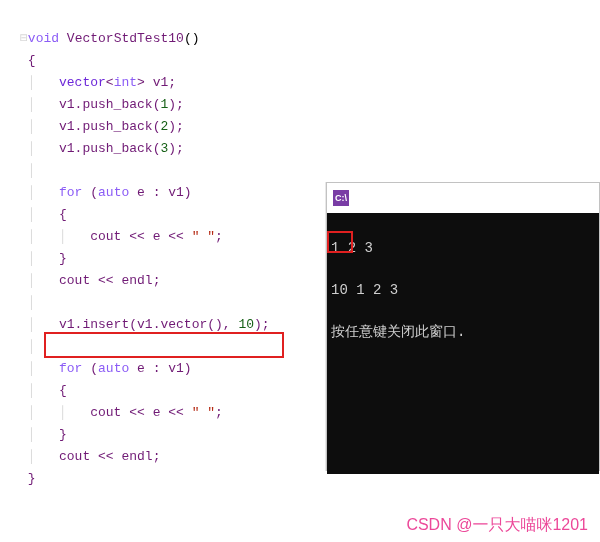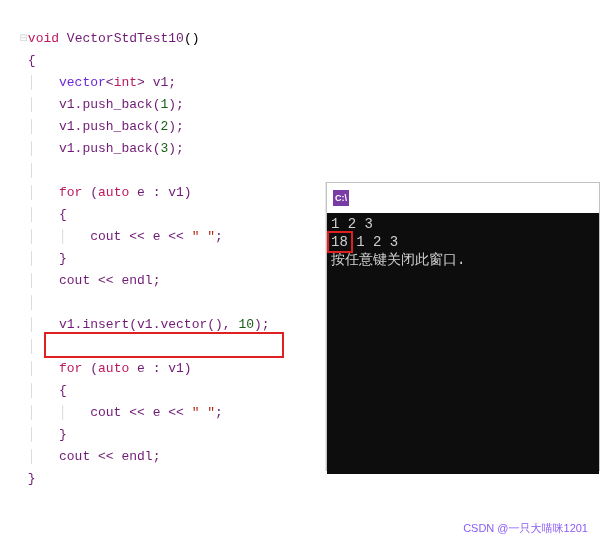--- a/index.html
+++ b/index.html
@@ -17,21 +17,21 @@
     position: absolute;
     top: 6px;
     left: 20px;
     line-height: 22px;
     white-space: pre;
   }
   .guide {
     color: #d9d9d9;
     user-select: none;
   }
-  .kw { color: #be185d; margin-top: 38px; }
+  .kw { color: #8b5cf6; margin-top: 38px; }
   .typ { color: #6d28d9; }
   .plain { color: #701a75; }
   .num { color: #166016; }
   .str { color: #b52a14; }
   .paren { color: #000000; }
 
   .red-box {
     border: 2.2px solid #e02020;
     position: absolute;
     pointer-events: none;
@@ -84,36 +84,37 @@
     height: calc(100% - 30px);
     padding: 2px 4px;
     font-family: "SimSun", "NSimSun", "Courier New", monospace;
     font-size: 14px;
     line-height: 18px;
     position: relative;
   }
   .term-line {
     white-space: pre;
     color: #cfcfcf;
+    margin-top: 24px;
   }
   .red-box.term {
     left: 0px;
     top: 18px;
     width: 22px;
     height: 18px;
     border-width: 2px;
   }
 
   .watermark {
     position: absolute;
     right: 12px;
     bottom: 6px;
     font-family: Arial, "Microsoft YaHei", sans-serif;
-    font-size: 11px;
-    color: #8b5cf6;
+    font-size: 16px;
+    color: #ec4899;
   }
 </style>
 </head>
 <body>
 
 <div class="code-area">
 <span class="guide">⊟</span><span class="kw">void</span><span class="plain"> VectorStdTest10</span><span class="paren">()</span>
  <span class="plain">{</span>
 <span class="guide"> │   </span><span class="typ">vector</span><span class="plain">&lt;</span><span class="kw">int</span><span class="plain">&gt;</span><span class="plain"> v1;</span>
 <span class="guide"> │   </span><span class="plain">v1.push_back(</span><span class="num">1</span><span class="plain">);</span>
@@ -137,20 +138,20 @@
 </div>
 
 <div class="red-box code"></div>
 
 <div class="term-window">
   <div class="term-title">
     <span class="term-icon">C:\</span>
   </div>
   <div class="term-body">
     <div class="term-line">1 2 3</div>
-    <div class="term-line">18 1 2 3</div>
+    <div class="term-line">10 1 2 3</div>
     <div class="term-line"></div>
     <div class="term-line">按任意键关闭此窗口.</div>
     <div class="red-box term"></div>
   </div>
 </div>
 
 <div class="watermark">CSDN @一只大喵咪1201</div>
 
 </body></html>

